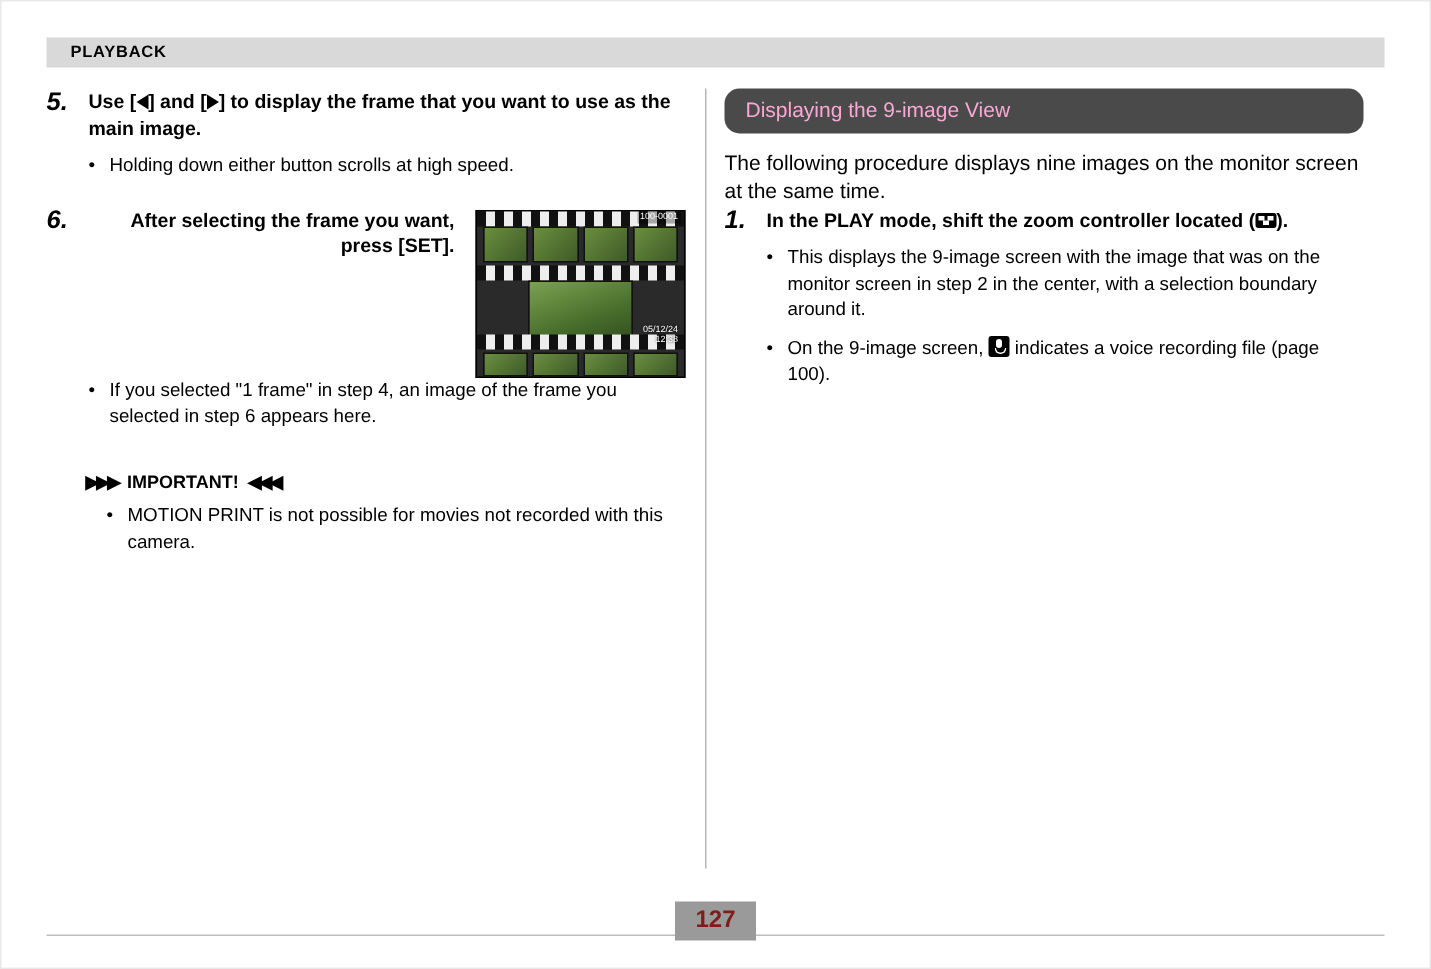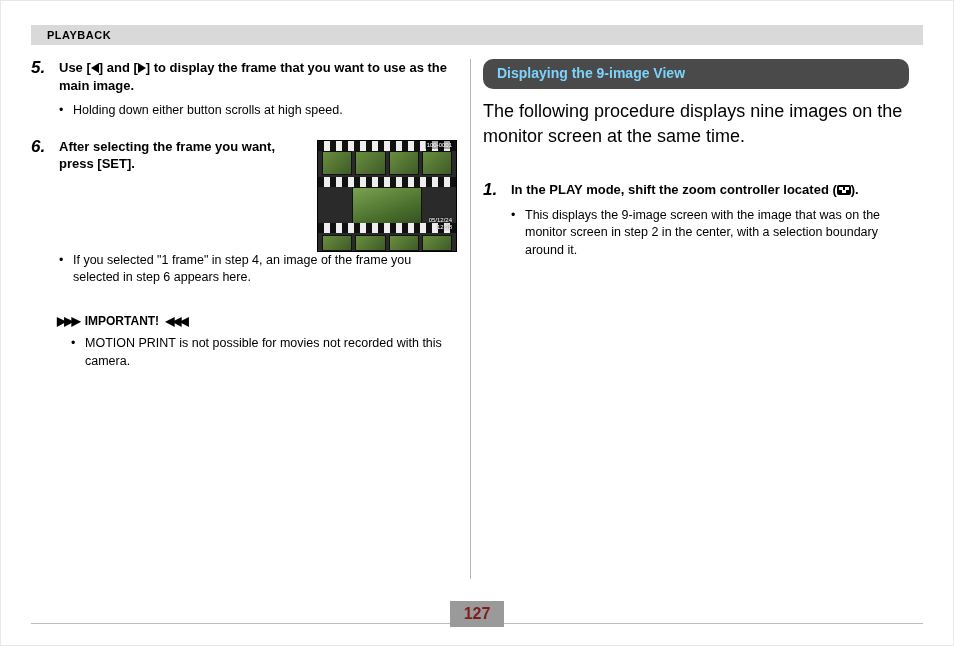--- a/index.html
+++ b/index.html
@@ -80,21 +80,21 @@
     content: "•";
     position: absolute;
     left: 0;
     top: 0;
   }
   .with-thumb {
     display: flex;
     gap: 14px;
     align-items: flex-start;
   }
-  .with-thumb .text-part { flex: 1; }
+  .with-thumb .text-part { flex: 1; text-align: right; }
   .thumb {
     width: 140px;
     height: 112px;
     background: #2a2a2a;
     border: 1px solid #000;
     position: relative;
     flex-shrink: 0;
     margin-top: 2px;
   }
   .thumb .strip {
@@ -152,31 +152,31 @@
     font-size: 12.5px;
   }
   .important-body li {
     list-style: none;
     position: relative;
     padding-left: 14px;
   }
   .important-body li::before { content:"•"; position:absolute; left:0; }
   .section-pill {
     background: #4a4a4a;
-    color: #7dd3fc;
+    color: #f9a8d4;
     border-radius: 10px;
     padding: 5px 14px 5px 14px;
     font-size: 14px;
-    font-weight: bold;
+    font-weight: normal;
     margin-bottom: 10px;
     display: block;
   }
   .intro {
-    font-size: 18px;
-    margin-bottom: 32px;
+    font-size: 14px;
+    margin-bottom: 0;
     line-height: 1.4;
   }
   .tri { display:inline-block; width:0; height:0; }
   .tri-left { border-top:5px solid transparent;border-bottom:5px solid transparent;border-right:8px solid #000; vertical-align:-1px; }
   .tri-right { border-top:5px solid transparent;border-bottom:5px solid transparent;border-left:8px solid #000; vertical-align:-1px; }
   .zoom-icon {
     display:inline-block; width:14px; height:10px; background:#000; border-radius:2px; vertical-align:-1px; position:relative;
   }
   .zoom-icon::before, .zoom-icon::after {
     content:""; position:absolute; width:4px; height:3px; background:#fff;
@@ -296,20 +296,23 @@
       <div class="intro">The following procedure displays nine images on the monitor screen at the same time.</div>
 
       <div class="num-step">
         <div class="step-num">1.</div>
         <div class="step-body">
           <div class="step-head">
             <span>In the PLAY mode, shift the zoom controller located (</span><span class="zoom-icon"></span><span>).</span>
           </div>
           <ul class="bullets">
             <li>This displays the 9-image screen with the image that was on the monitor screen in step 2 in the center, with a selection boundary around it.</li>
+            <li>
+              <span>On the 9-image screen, </span><span class="mic-icon"></span><span> indicates a voice recording file (page 100).</span>
+            </li>
           </ul>
         </div>
       </div>
 
     </div>
 
   </div>
 
   <div class="footer">
     <hr class="rule">

